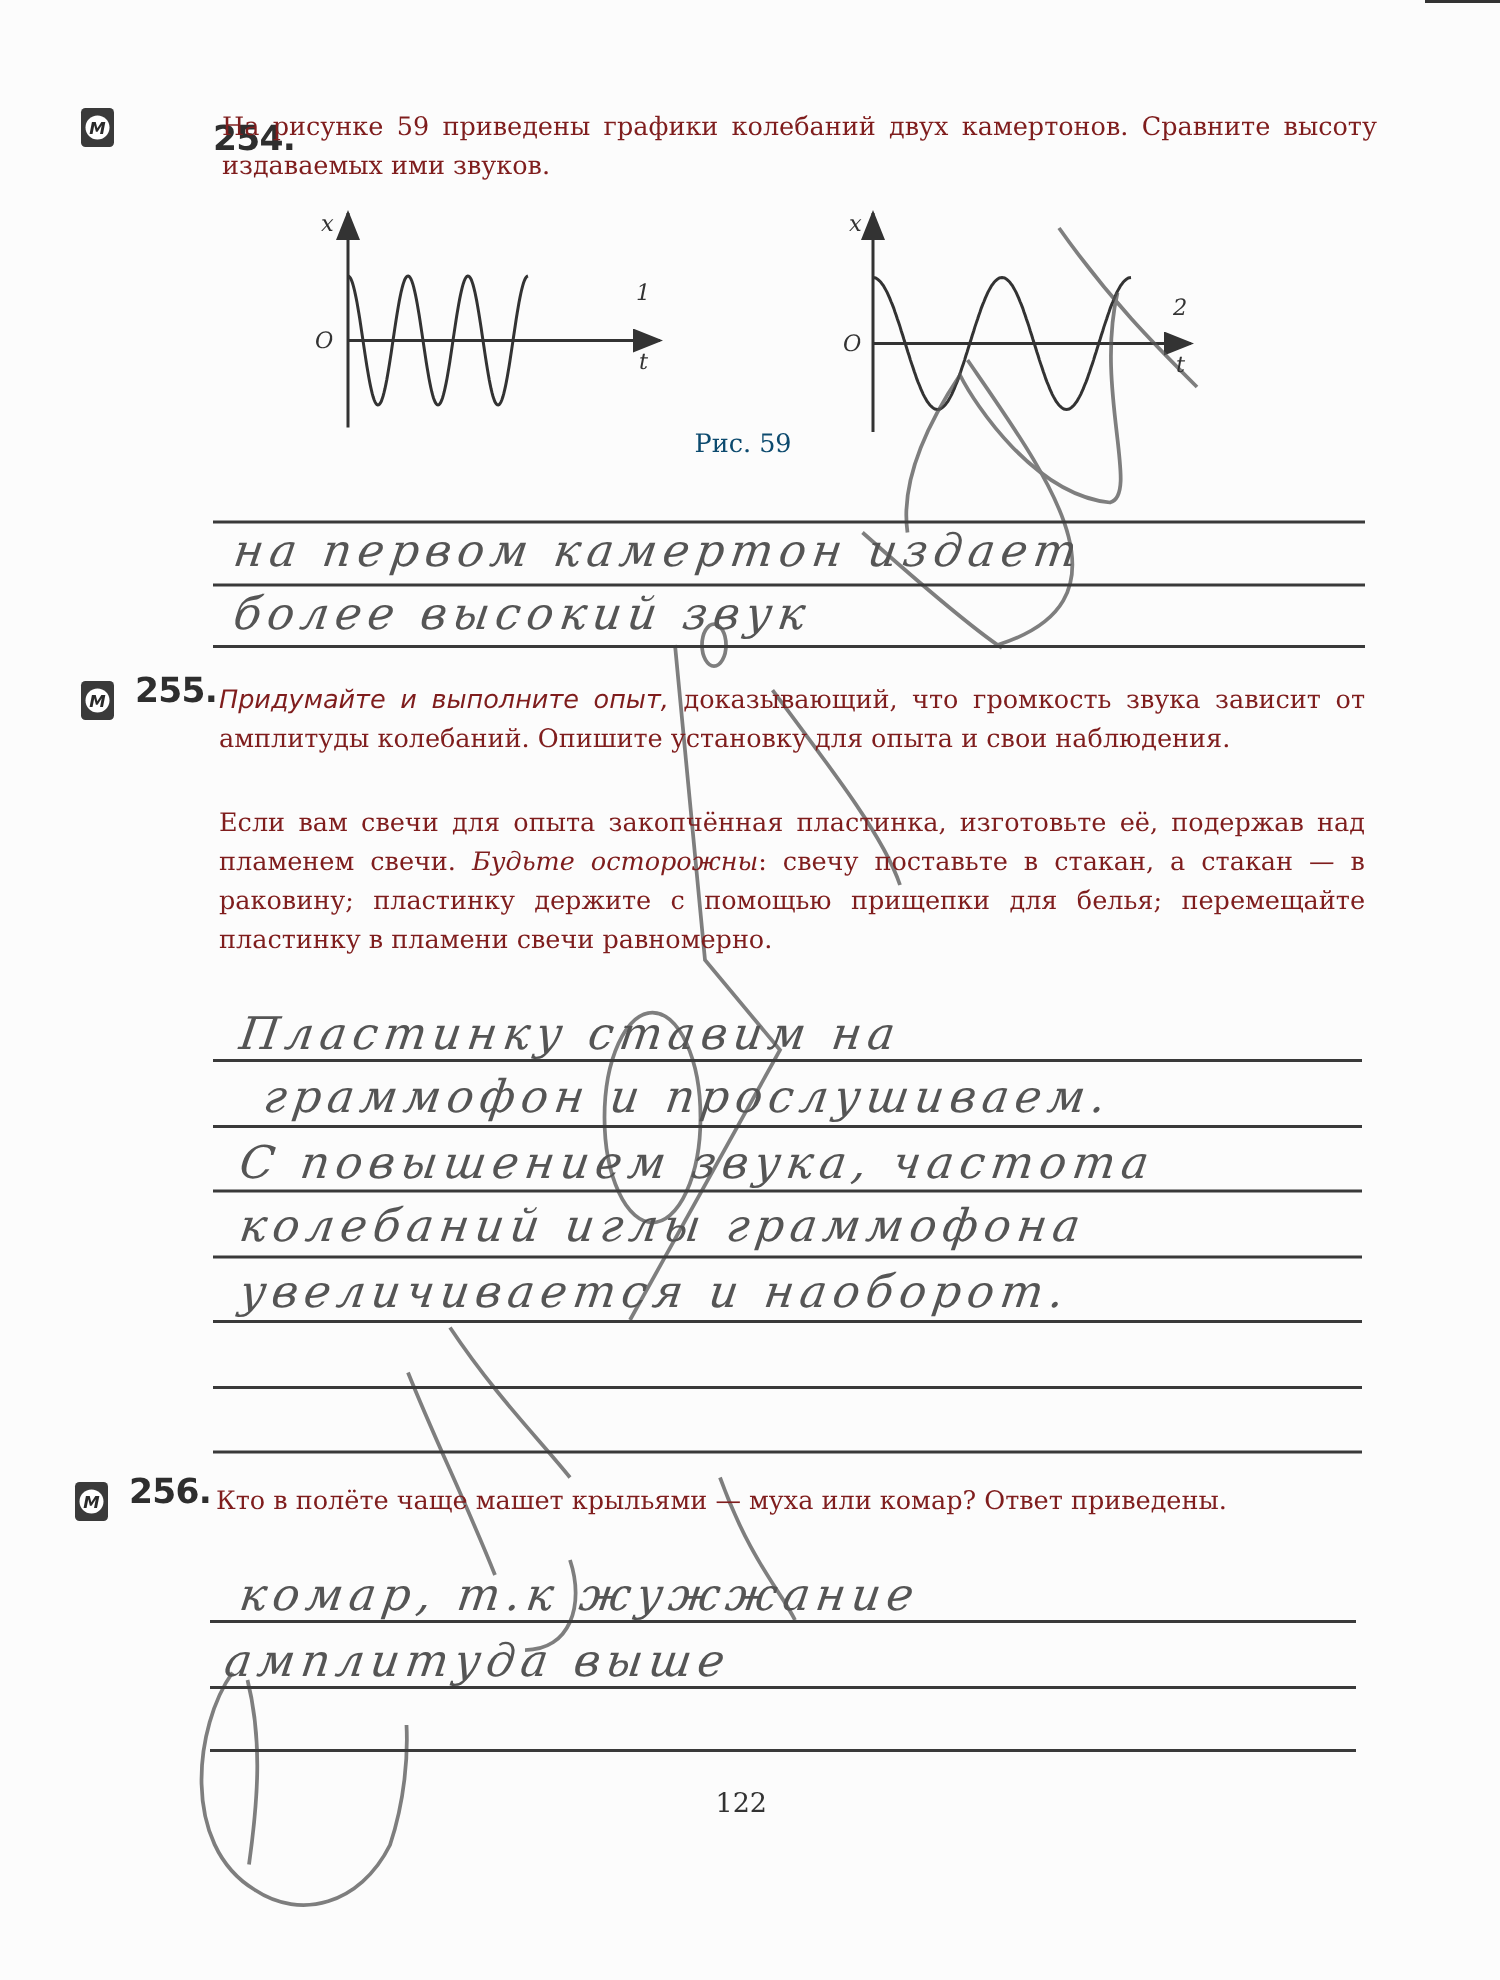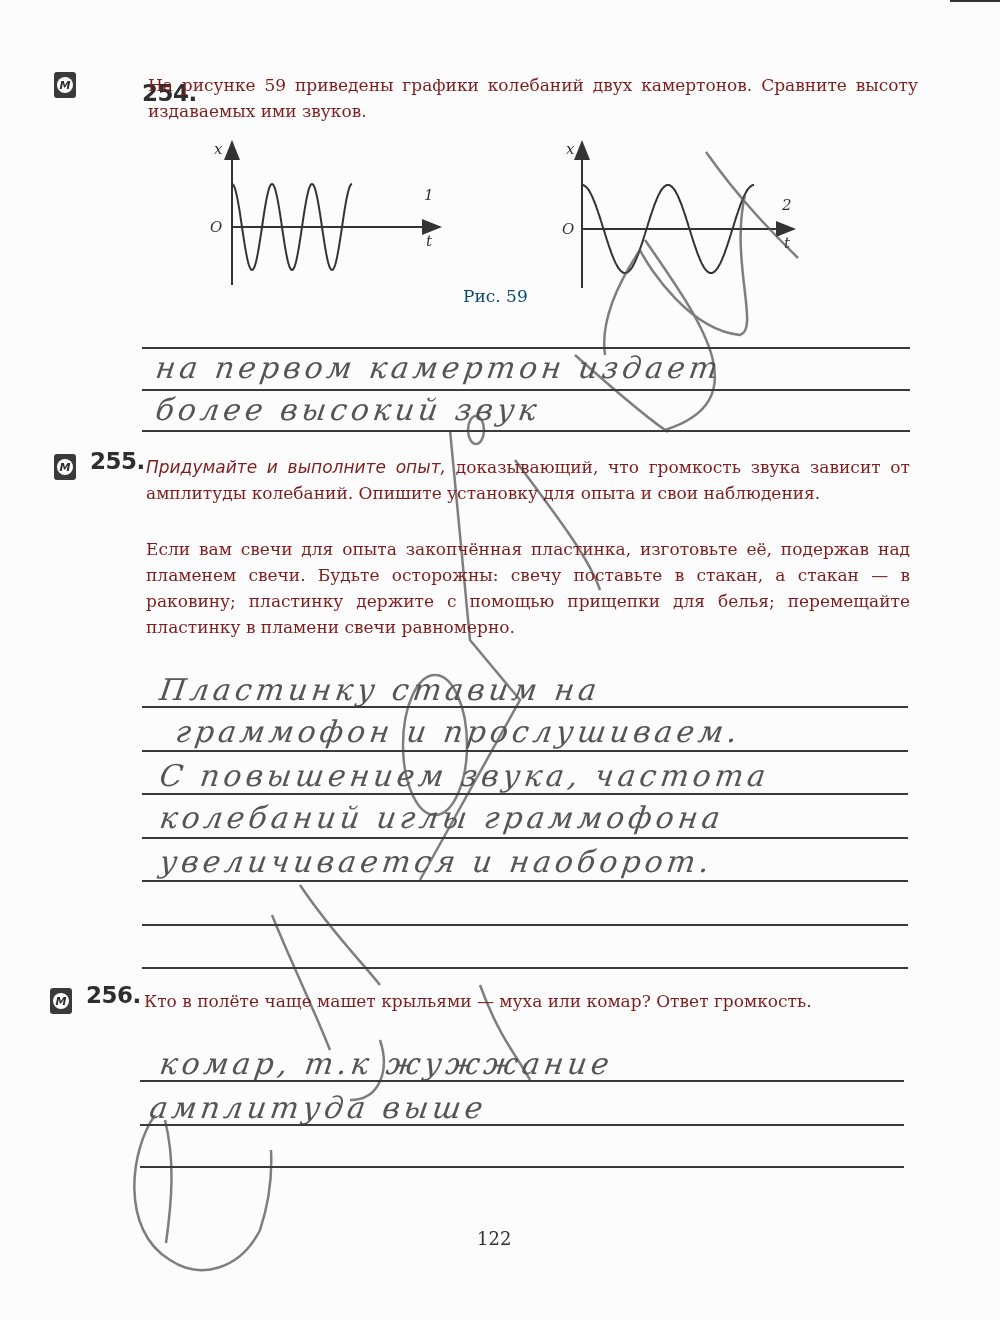--- a/index.html
+++ b/index.html
@@ -20,21 +20,21 @@
   }
   .num {
     position: absolute; font-family: "DejaVu Sans", sans-serif; font-weight: bold;
     font-size: 23px; color: #2e2e2e; letter-spacing: -0.5px;
   }
   .qtext {
     position: absolute; font-size: 17px; line-height: 26px; color: #7f1d1d;
     text-align: justify;
   }
   .qtext .it { font-family: "DejaVu Sans", sans-serif; font-style: italic; }
-  .qtext .it2 { }
+  .qtext .it2 { font-style: italic; }
   .line { position: absolute; height: 1.5px; background: #3a3a3a; }
   .hand {
     position: absolute; font-family: "DejaVu Serif", serif; font-style: italic;
     font-size: 30px; color: #555; letter-spacing: 4px; white-space: nowrap;
     transform: skewX(-8deg);
   }
   .fig-label { position: absolute; font-style: italic; font-size: 15px; color: #333; }
   .caption { position: absolute; font-size: 17px; color: #0c4a6e; }
   .page-num { position: absolute; font-size: 18px; color: #333; }
   svg.overlay { position: absolute; left: 0; top: 0; pointer-events: none; }
@@ -122,21 +122,21 @@
 <div class="line" style="left:142px; top:837px; width:766px;"></div>
 <div class="hand" style="left:160px; top:844px;">увеличивается и наоборот.</div>
 <div class="line" style="left:142px; top:880px; width:766px;"></div>
 <div class="line" style="left:142px; top:924px; width:766px;"></div>
 <div class="line" style="left:142px; top:967px; width:766px;"></div>
 
 <div class="badge" style="left:50px; top:988px;">
     <span>М</span>
   </div>
 <div class="num" style="left:86px; top:982px;">256.</div>
-<div class="qtext" style="left:144px; top:988px; width:764px;">Кто в полёте чаще машет крыльями — муха или комар? Ответ громкость.</div>
+<div class="qtext" style="left:144px; top:988px; width:764px;">Кто в полёте чаще машет крыльями — муха или комар? Ответ приведены.</div>
 
 <div class="hand" style="left:160px; top:1046px;">комар, т.к жужжание</div>
 <div class="line" style="left:140px; top:1080px; width:764px;"></div>
 <div class="hand" style="left:150px; top:1090px;">амплитуда выше</div>
 <div class="line" style="left:140px; top:1124px; width:764px;"></div>
 <div class="line" style="left:140px; top:1166px; width:764px;"></div>
 
-<div class="page-num" style="left:477px; top:1228px;">122</div>
+<div class="page-num" style="left:477px; top:1192px;">122</div>
 
 </body></html>

